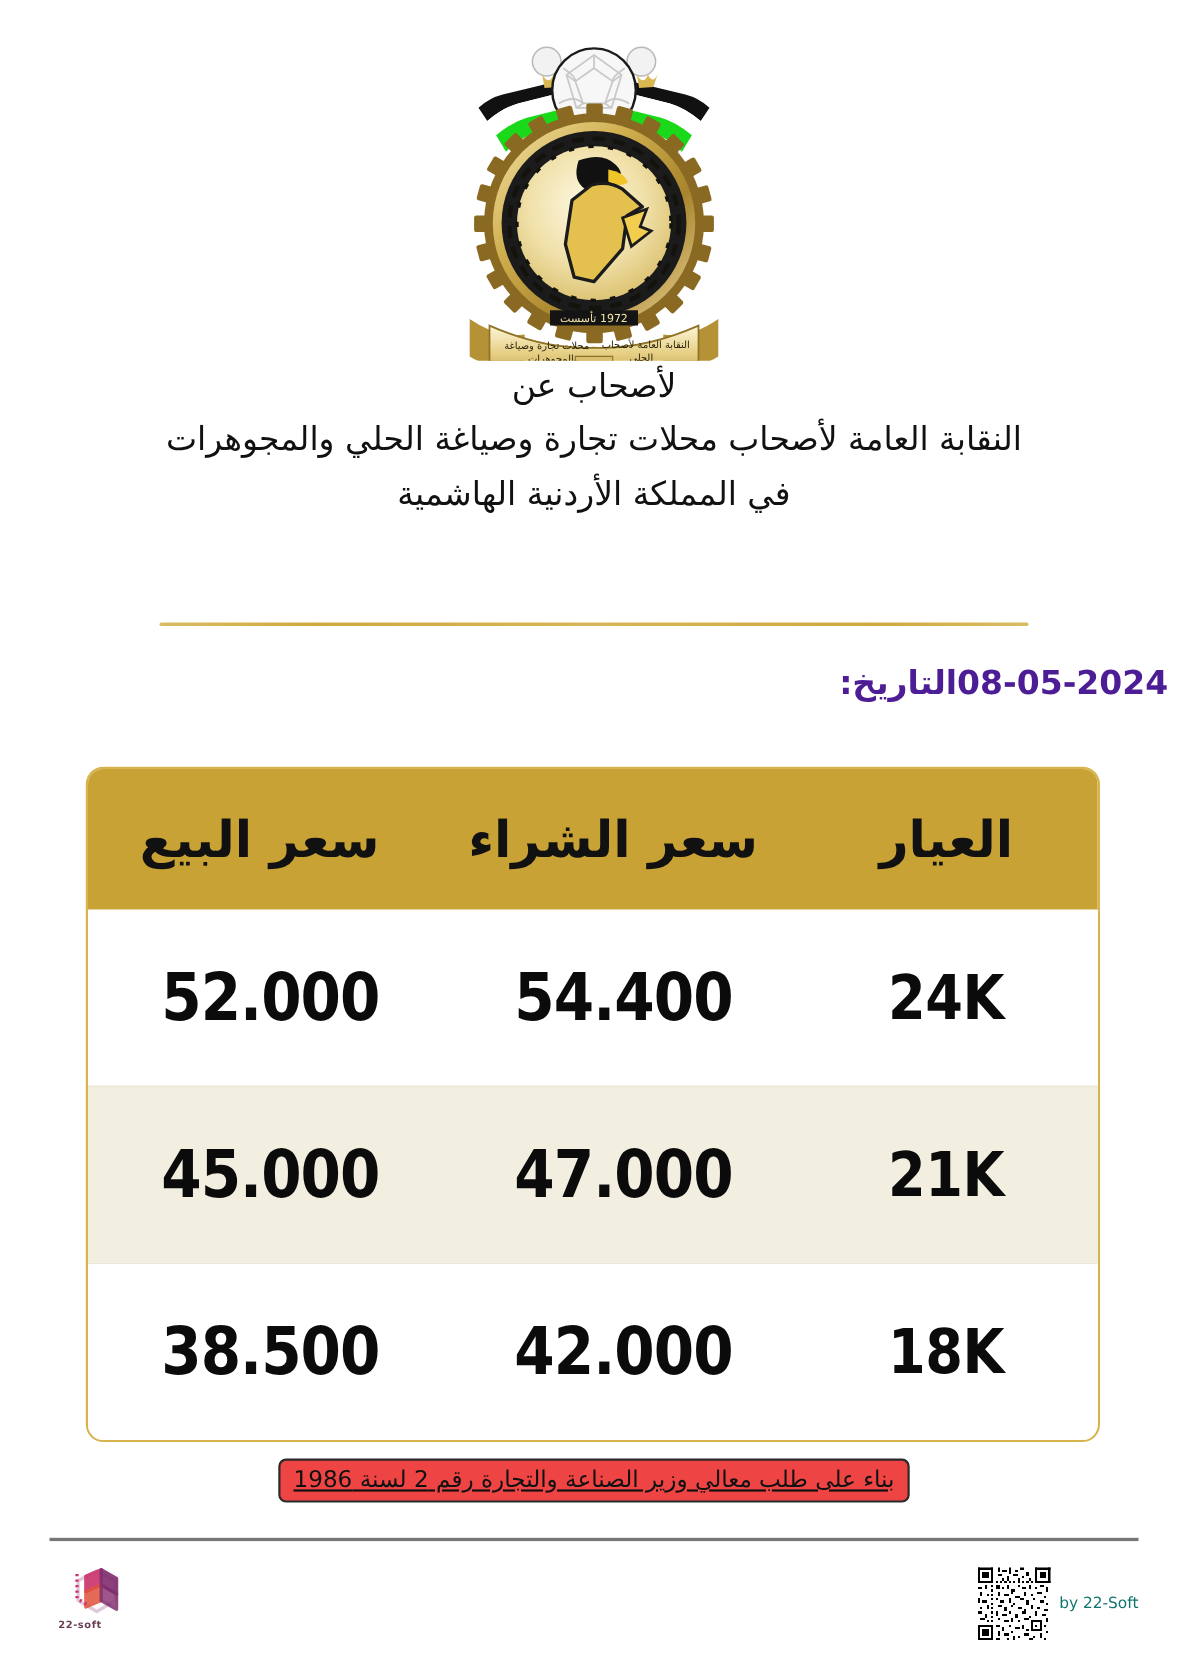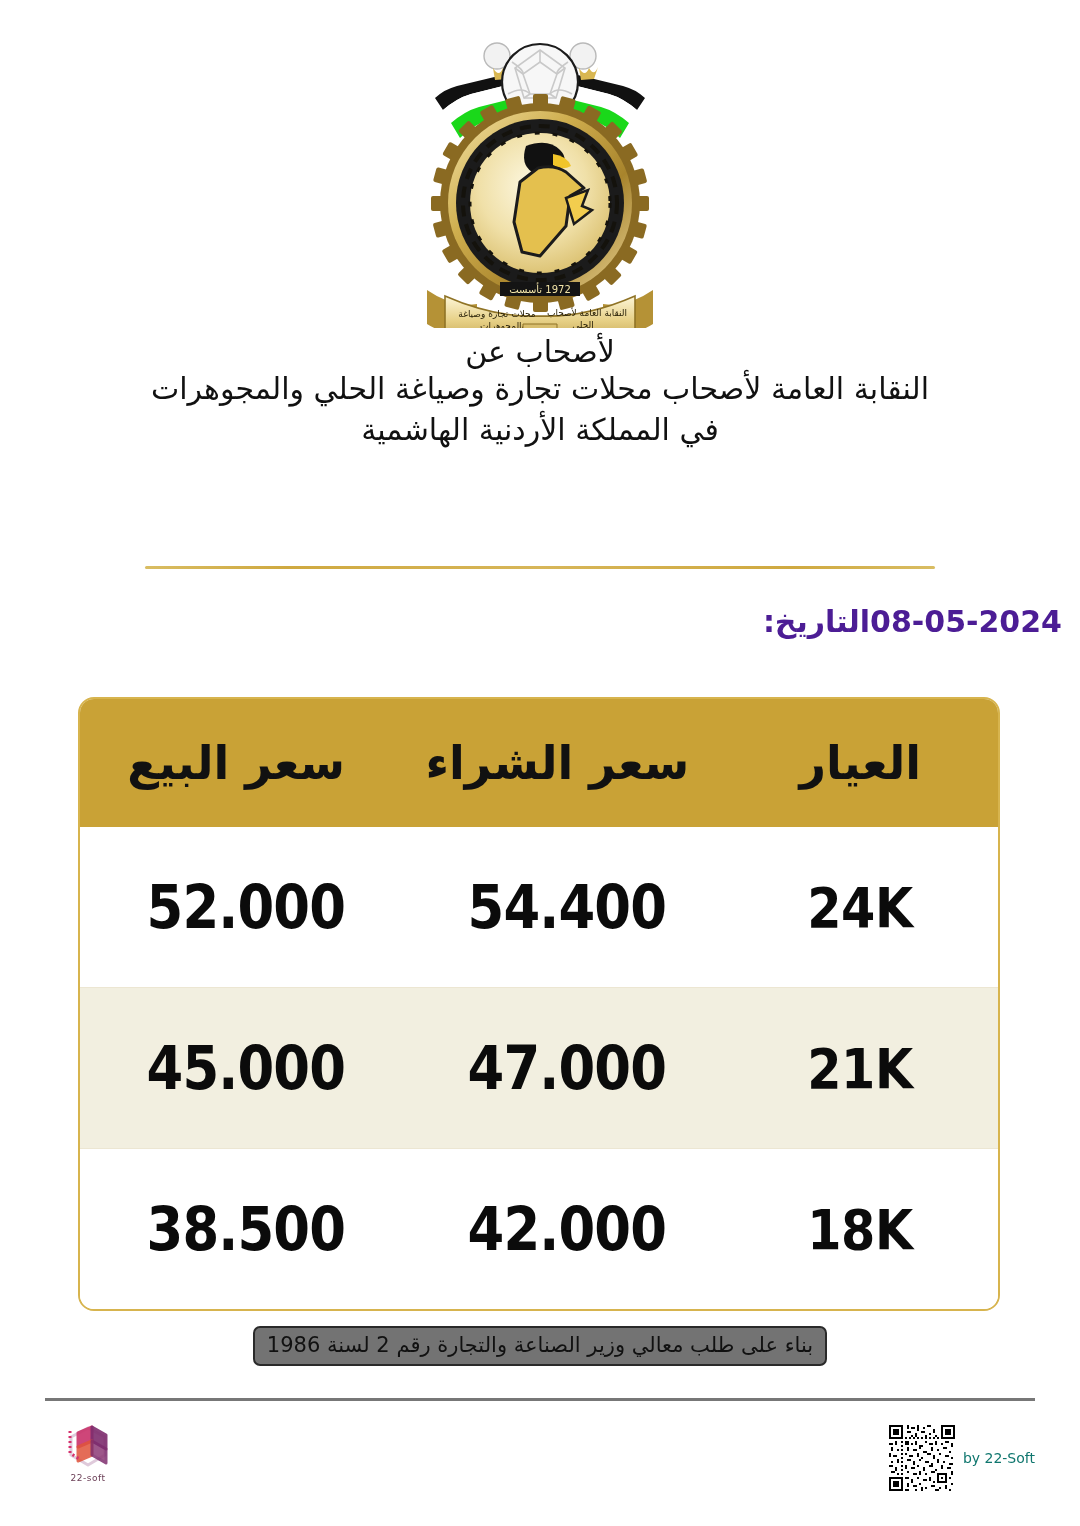--- a/index.html
+++ b/index.html
@@ -60,21 +60,21 @@
     font-size: 30px;
     line-height: 1.2;
     color: #111111;
     margin: 0;
     direction: rtl;
   }
   .title-sub2 {
     font-size: 30px;
     line-height: 1.25;
     color: #111111;
-    margin: 0;
+    margin: 11px;
     direction: rtl;
   }
   .title-sub3 {
     font-size: 30px;
     line-height: 1.3;
     color: #111111;
     margin: 2px 0 0 0;
     direction: rtl;
   }
 
@@ -181,23 +181,24 @@
     display: flex;
     justify-content: center;
   }
   .footnote-box {
     border: 2px solid #2a2a2a;
     border-radius: 7px;
     padding: 5px 12px 7px 12px;
     font-size: 21px;
     direction: rtl;
     color: #111111;
-    background: #737373;
+    background: #ef4444;
     white-space: nowrap;
     line-height: 1.15;
+    text-decoration: underline;
   }
 
   
   .footer-rule {
     position: absolute;
     left: 45px;
     width: 990px;
     top: 1398px;
     height: 3px;
     background: #777777;
@@ -207,21 +208,21 @@
     left: 45px;
     right: 45px;
     top: 1415px;
     height: 95px;
   }
   .brand-left {
     position: absolute;
     left: 8px;
     top: 8px;
     width: 70px;
-    text-align: center;
+    font-weight: bold;
   }
   .brand-left svg { display: block; margin: 0 auto; }
   .brand-left .brand-name {
     font-size: 9px;
     color: #6a3d55;
     letter-spacing: 0.5px;
     margin-top: 2px;
     direction: ltr;
   }
   .brand-right {

